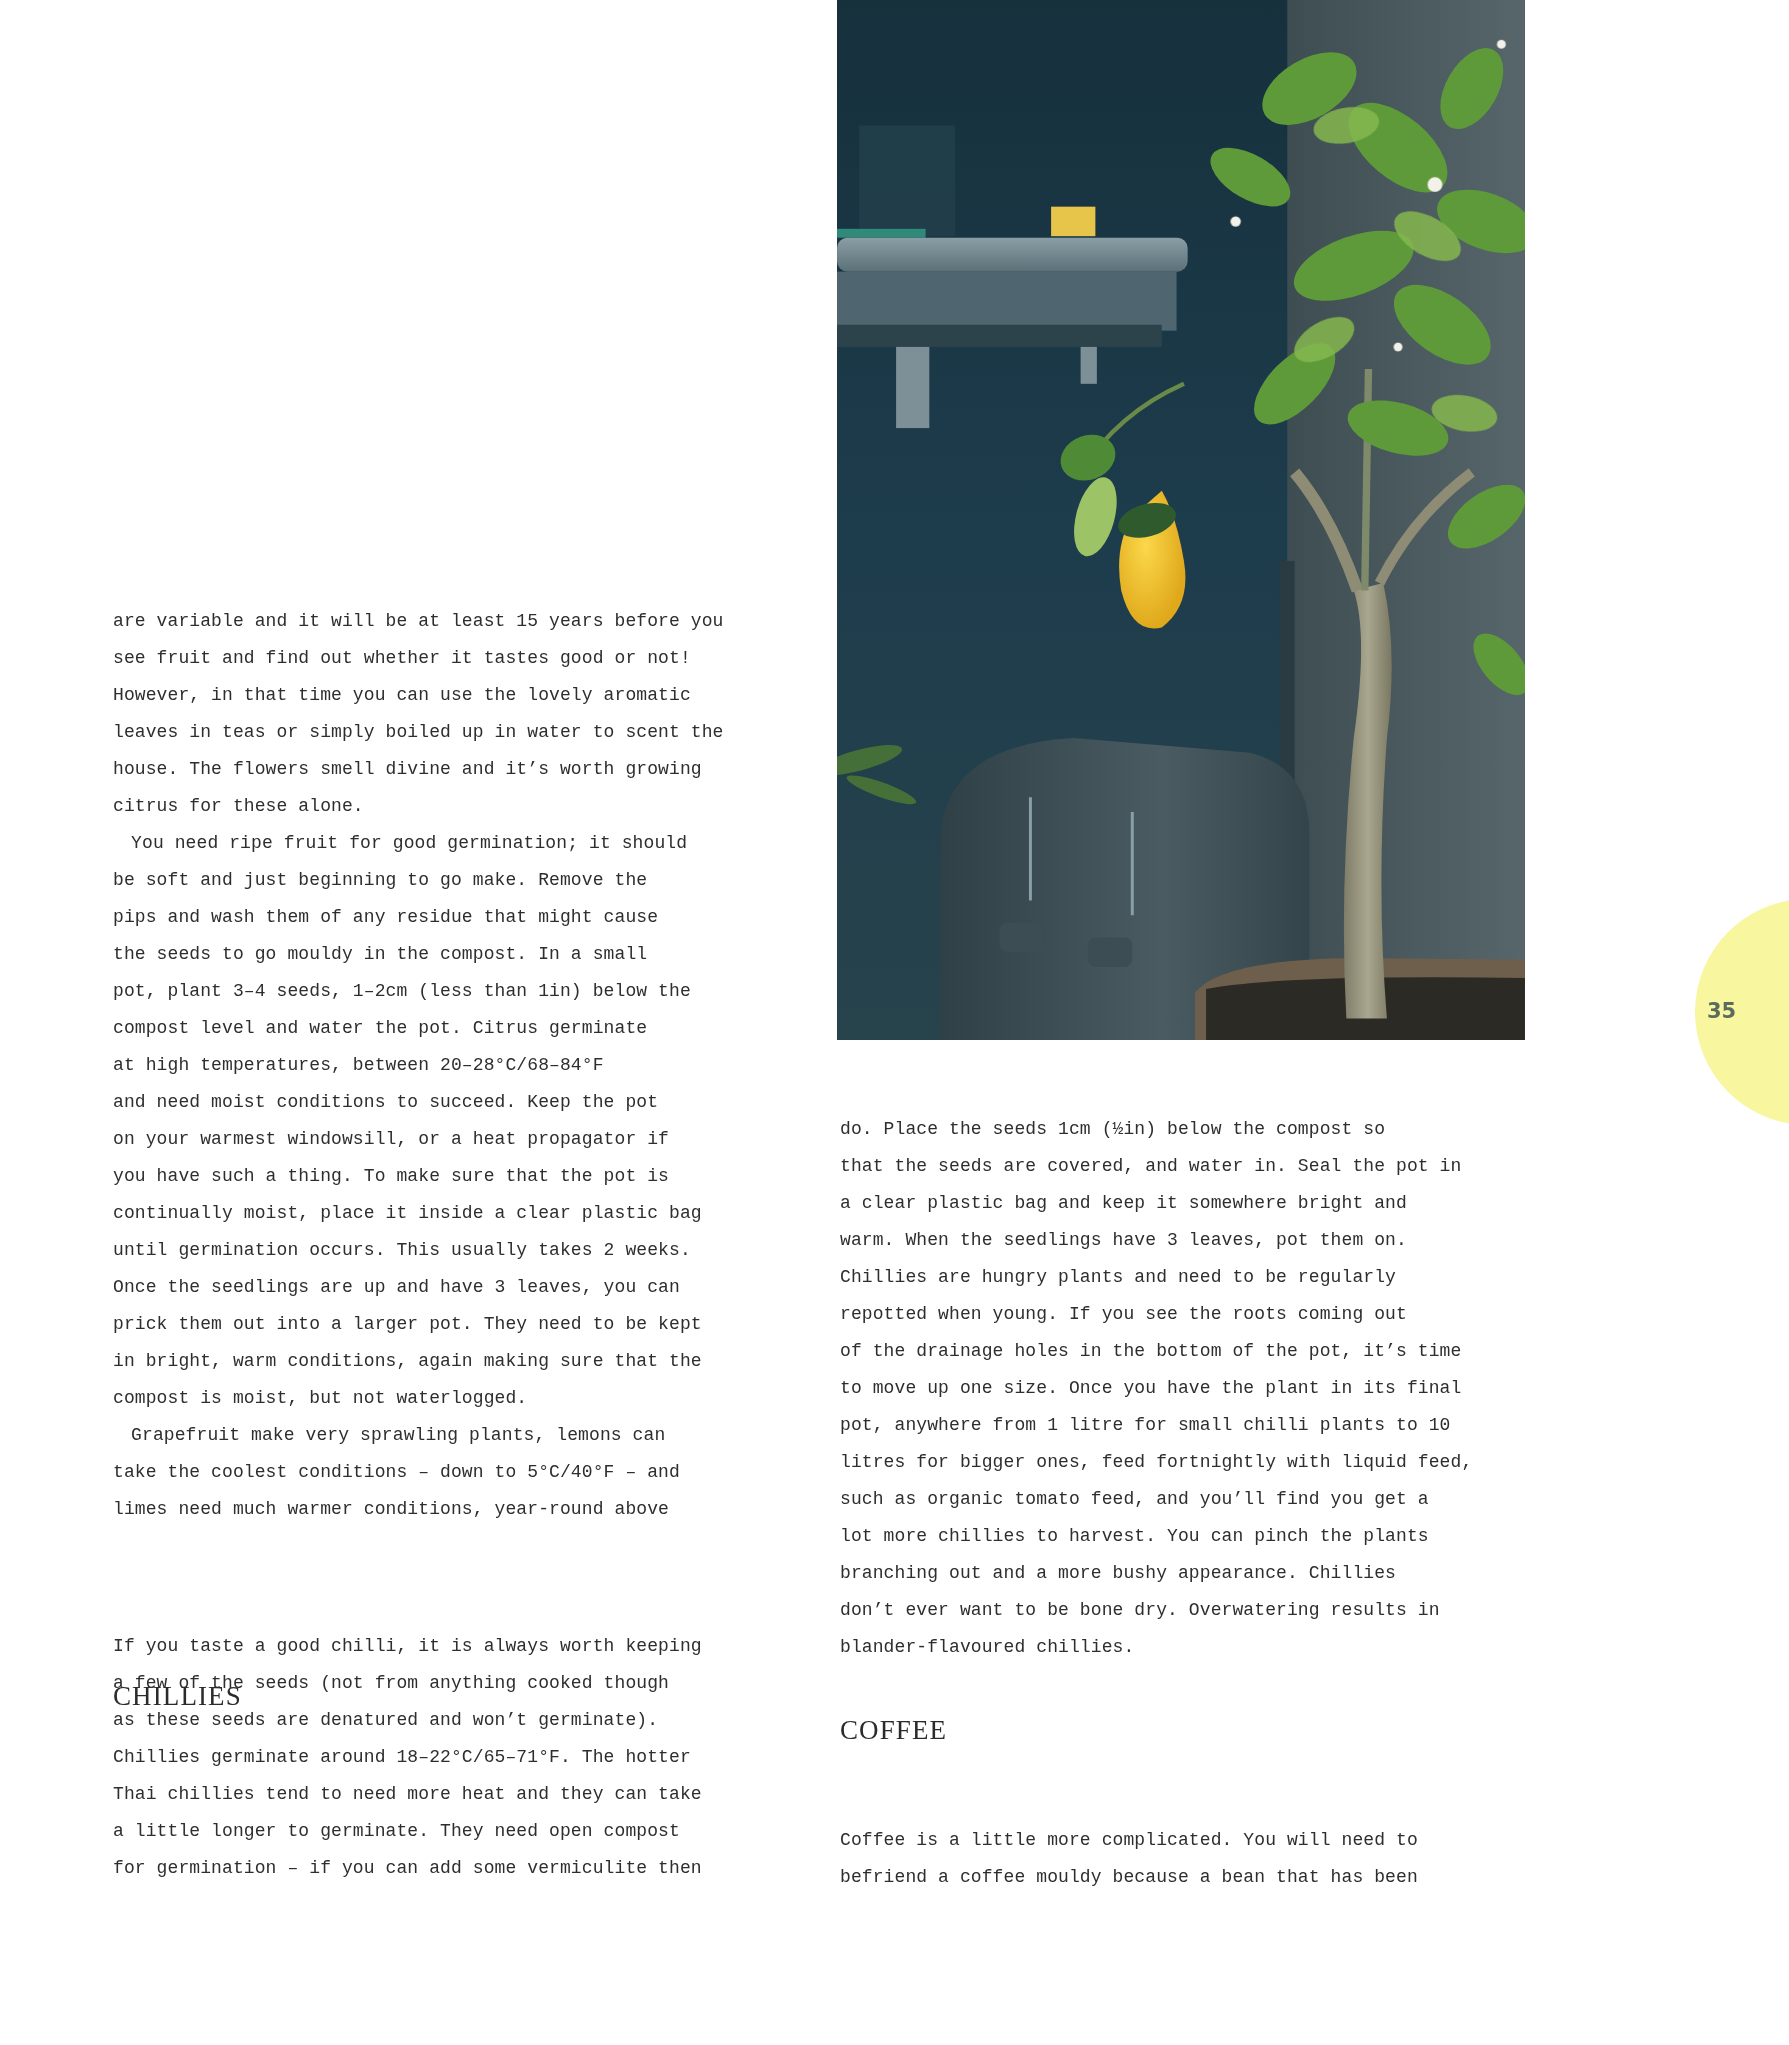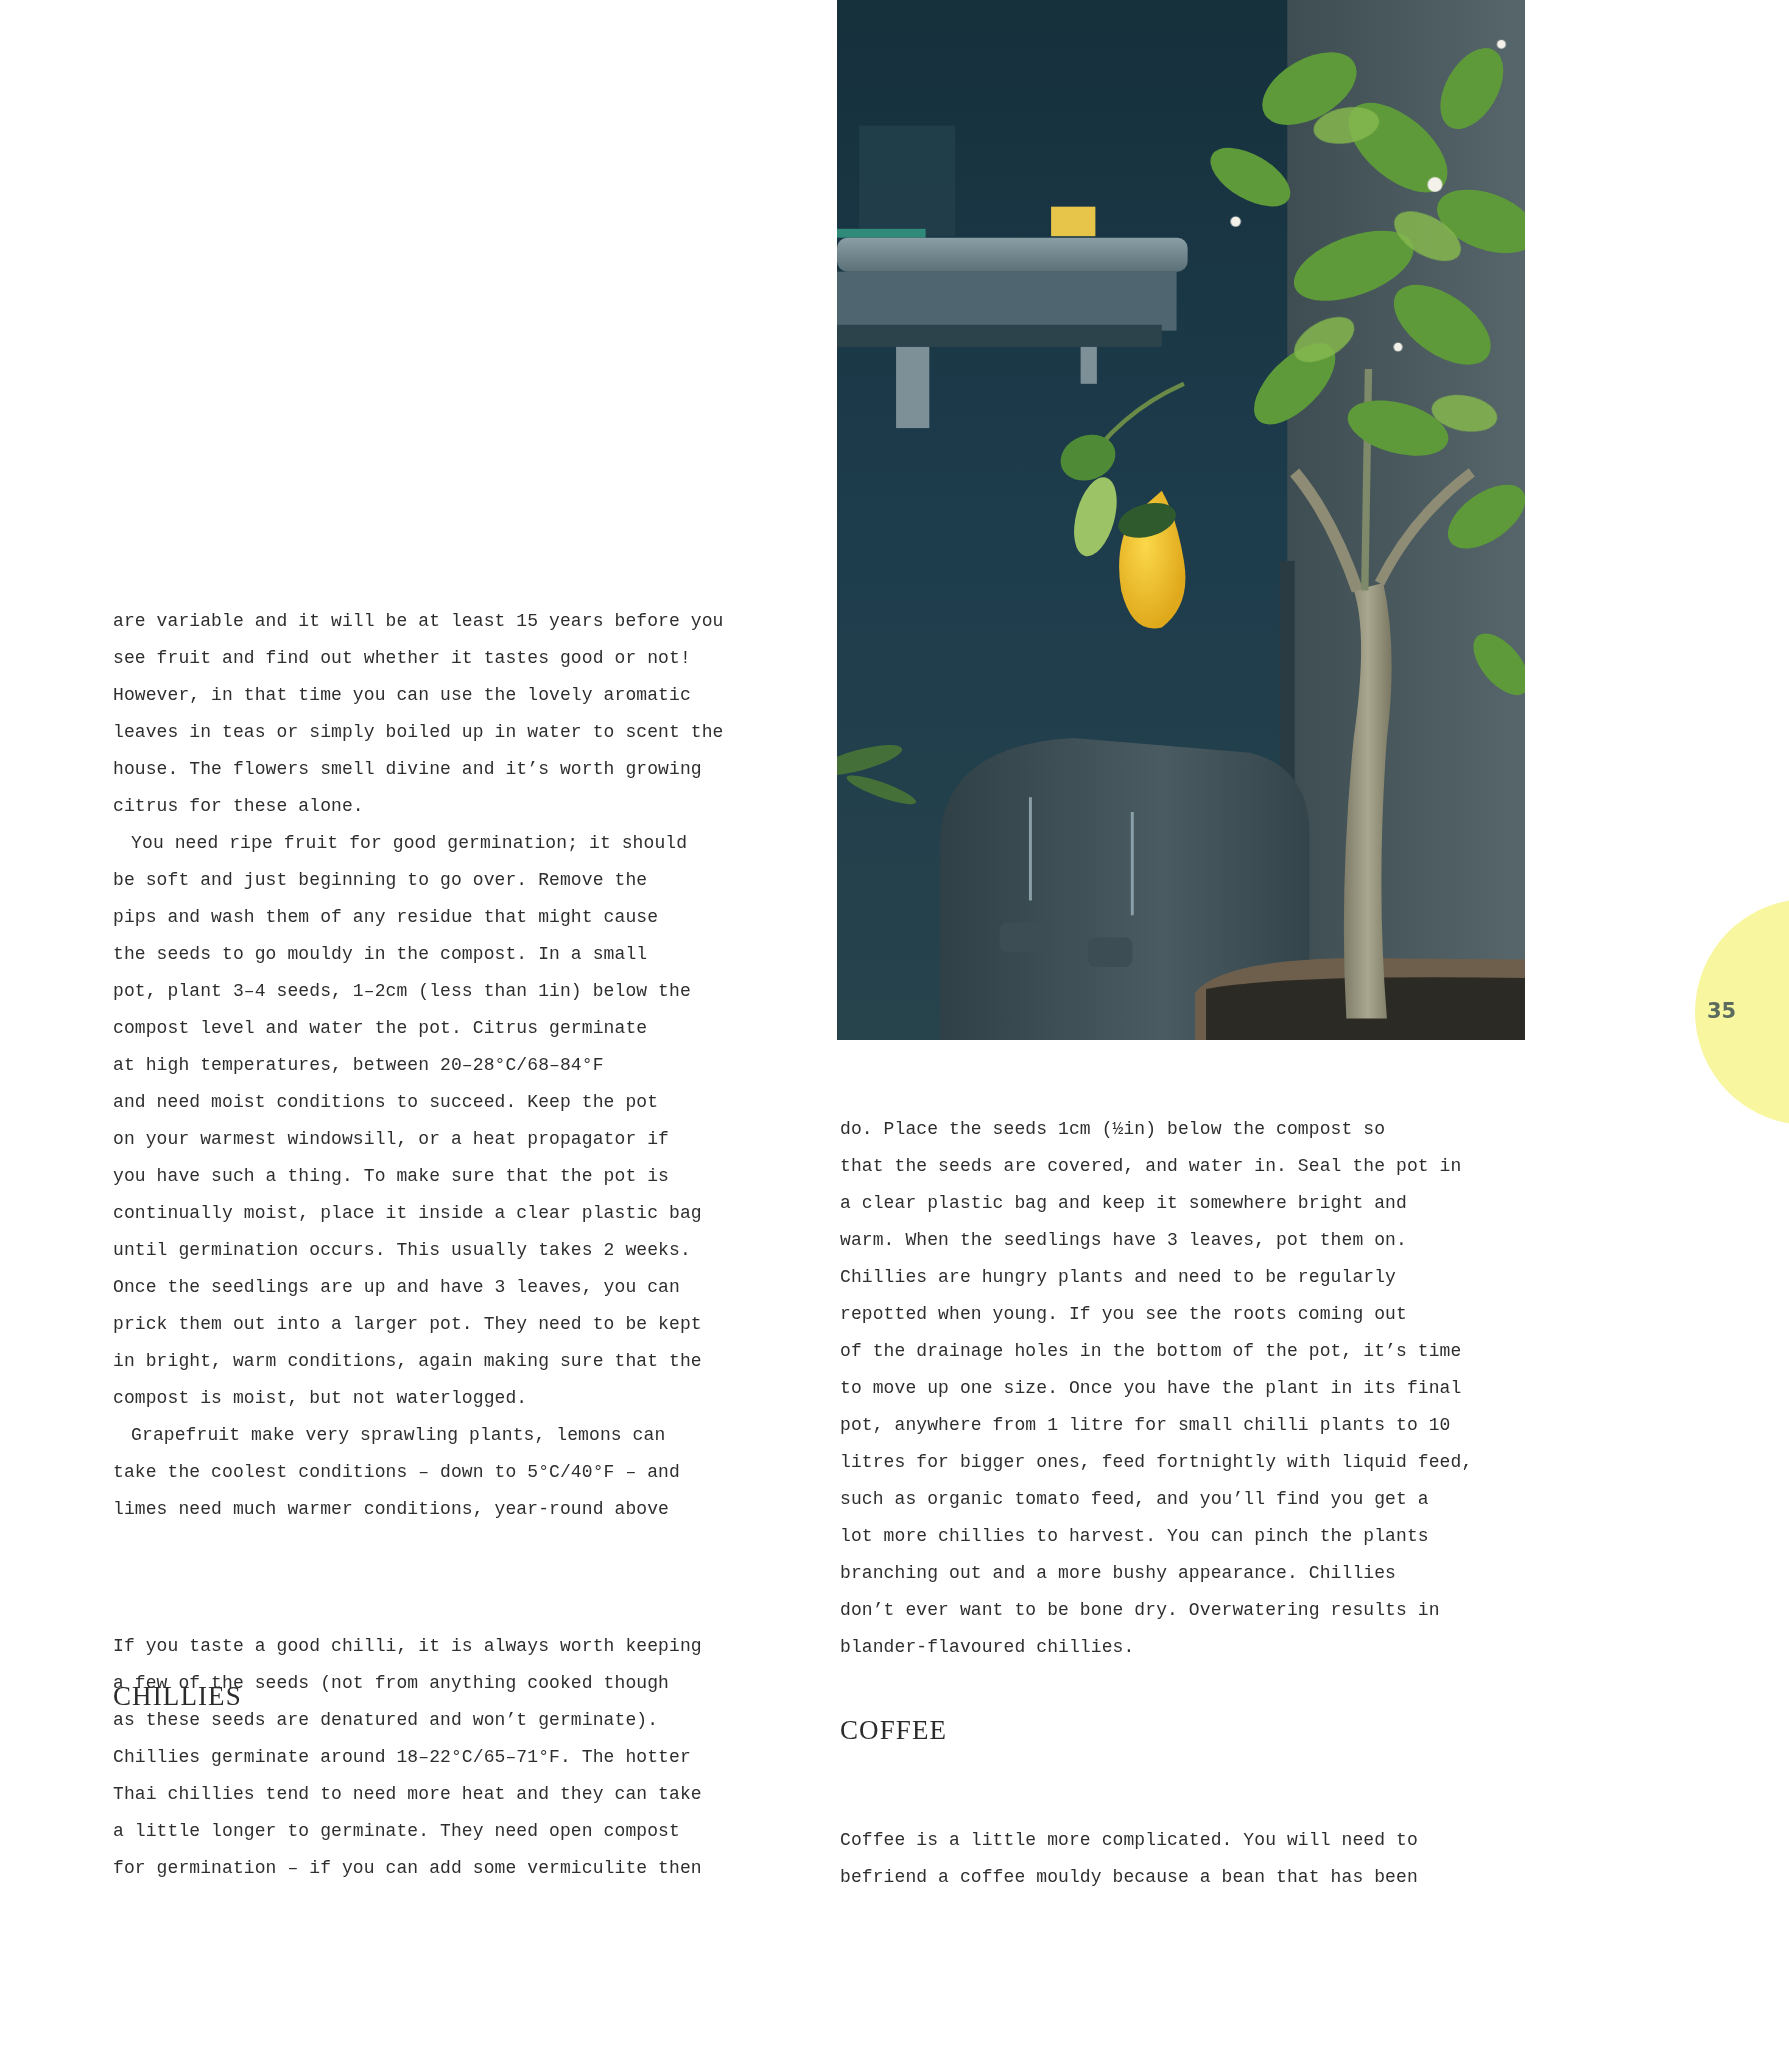--- a/index.html
+++ b/index.html
@@ -140,21 +140,21 @@
 </div>
 
 <div class="col col-left" style="top:603px;">
   <div class="line">are variable and it will be at least 15 years before you</div>
   <div class="line">see fruit and find out whether it tastes good or not!</div>
   <div class="line">However, in that time you can use the lovely aromatic</div>
   <div class="line">leaves in teas or simply boiled up in water to scent the</div>
   <div class="line">house. The flowers smell divine and it’s worth growing</div>
   <div class="line">citrus for these alone.</div>
   <div class="line"> You need ripe fruit for good germination; it should</div>
-  <div class="line">be soft and just beginning to go over. Remove the</div>
+  <div class="line">be soft and just beginning to go make. Remove the</div>
   <div class="line">pips and wash them of any residue that might cause</div>
   <div class="line">the seeds to go mouldy in the compost.  In a small</div>
   <div class="line">pot, plant 3–4 seeds, 1–2cm (less than 1in) below the</div>
   <div class="line">compost level and water the pot. Citrus germinate</div>
   <div class="line">at high temperatures, between 20–28°C/68–84°F</div>
   <div class="line">and need moist conditions to succeed. Keep the pot</div>
   <div class="line">on your warmest windowsill, or a heat propagator if</div>
   <div class="line">you have such a thing. To make sure that the pot is</div>
   <div class="line">continually moist, place it inside a clear plastic bag</div>
   <div class="line">until germination occurs. This usually takes 2 weeks.</div>

